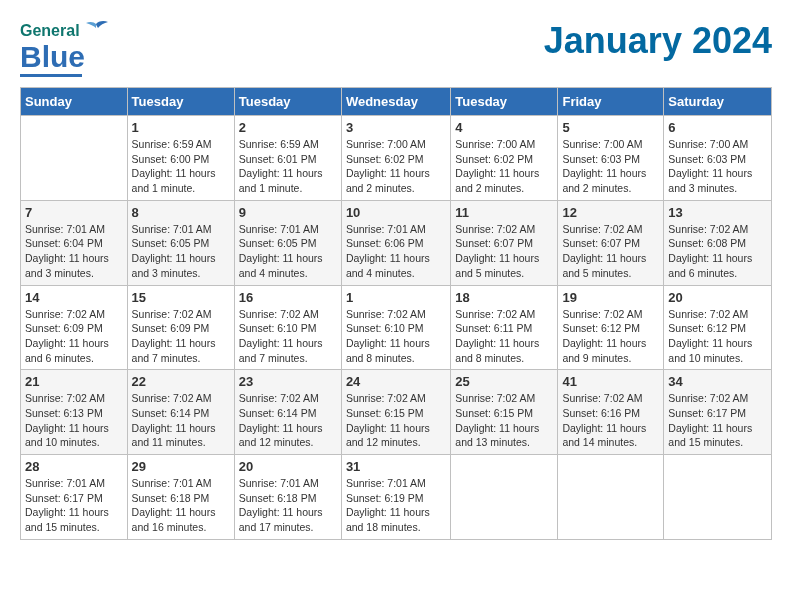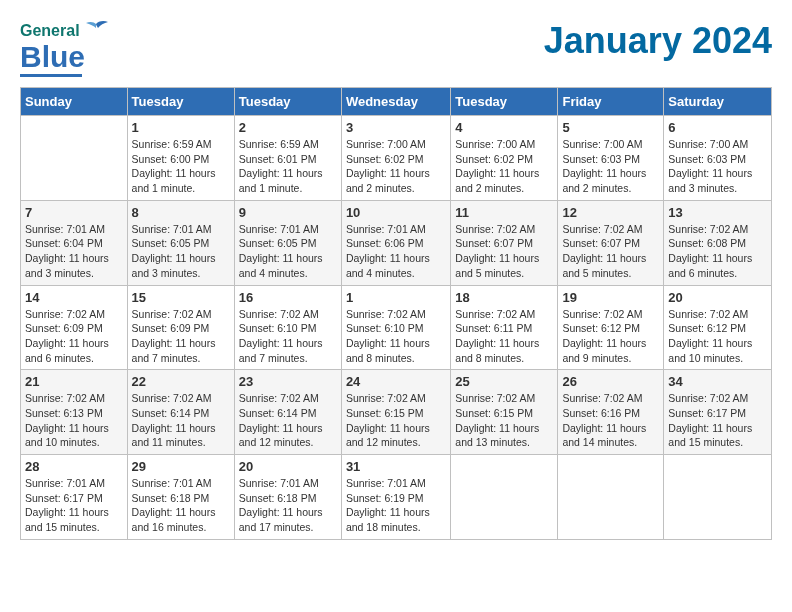--- a/index.html
+++ b/index.html
@@ -303,21 +303,21 @@
 and 12 minutes.</div>
         </td>
         <td>
           <span class="day-num">25</span>
           <div class="day-info" style="white-space: pre-line;">Sunrise: 7:02 AM
 Sunset: 6:15 PM
 Daylight: 11 hours
 and 13 minutes.</div>
         </td>
         <td>
-          <span class="day-num">26</span>
+          <span class="day-num">41</span>
           <div class="day-info" style="white-space: pre-line;">Sunrise: 7:02 AM
 Sunset: 6:16 PM
 Daylight: 11 hours
 and 14 minutes.</div>
         </td>
         <td>
           <span class="day-num">34</span>
           <div class="day-info" style="white-space: pre-line;">Sunrise: 7:02 AM
 Sunset: 6:17 PM
 Daylight: 11 hours

